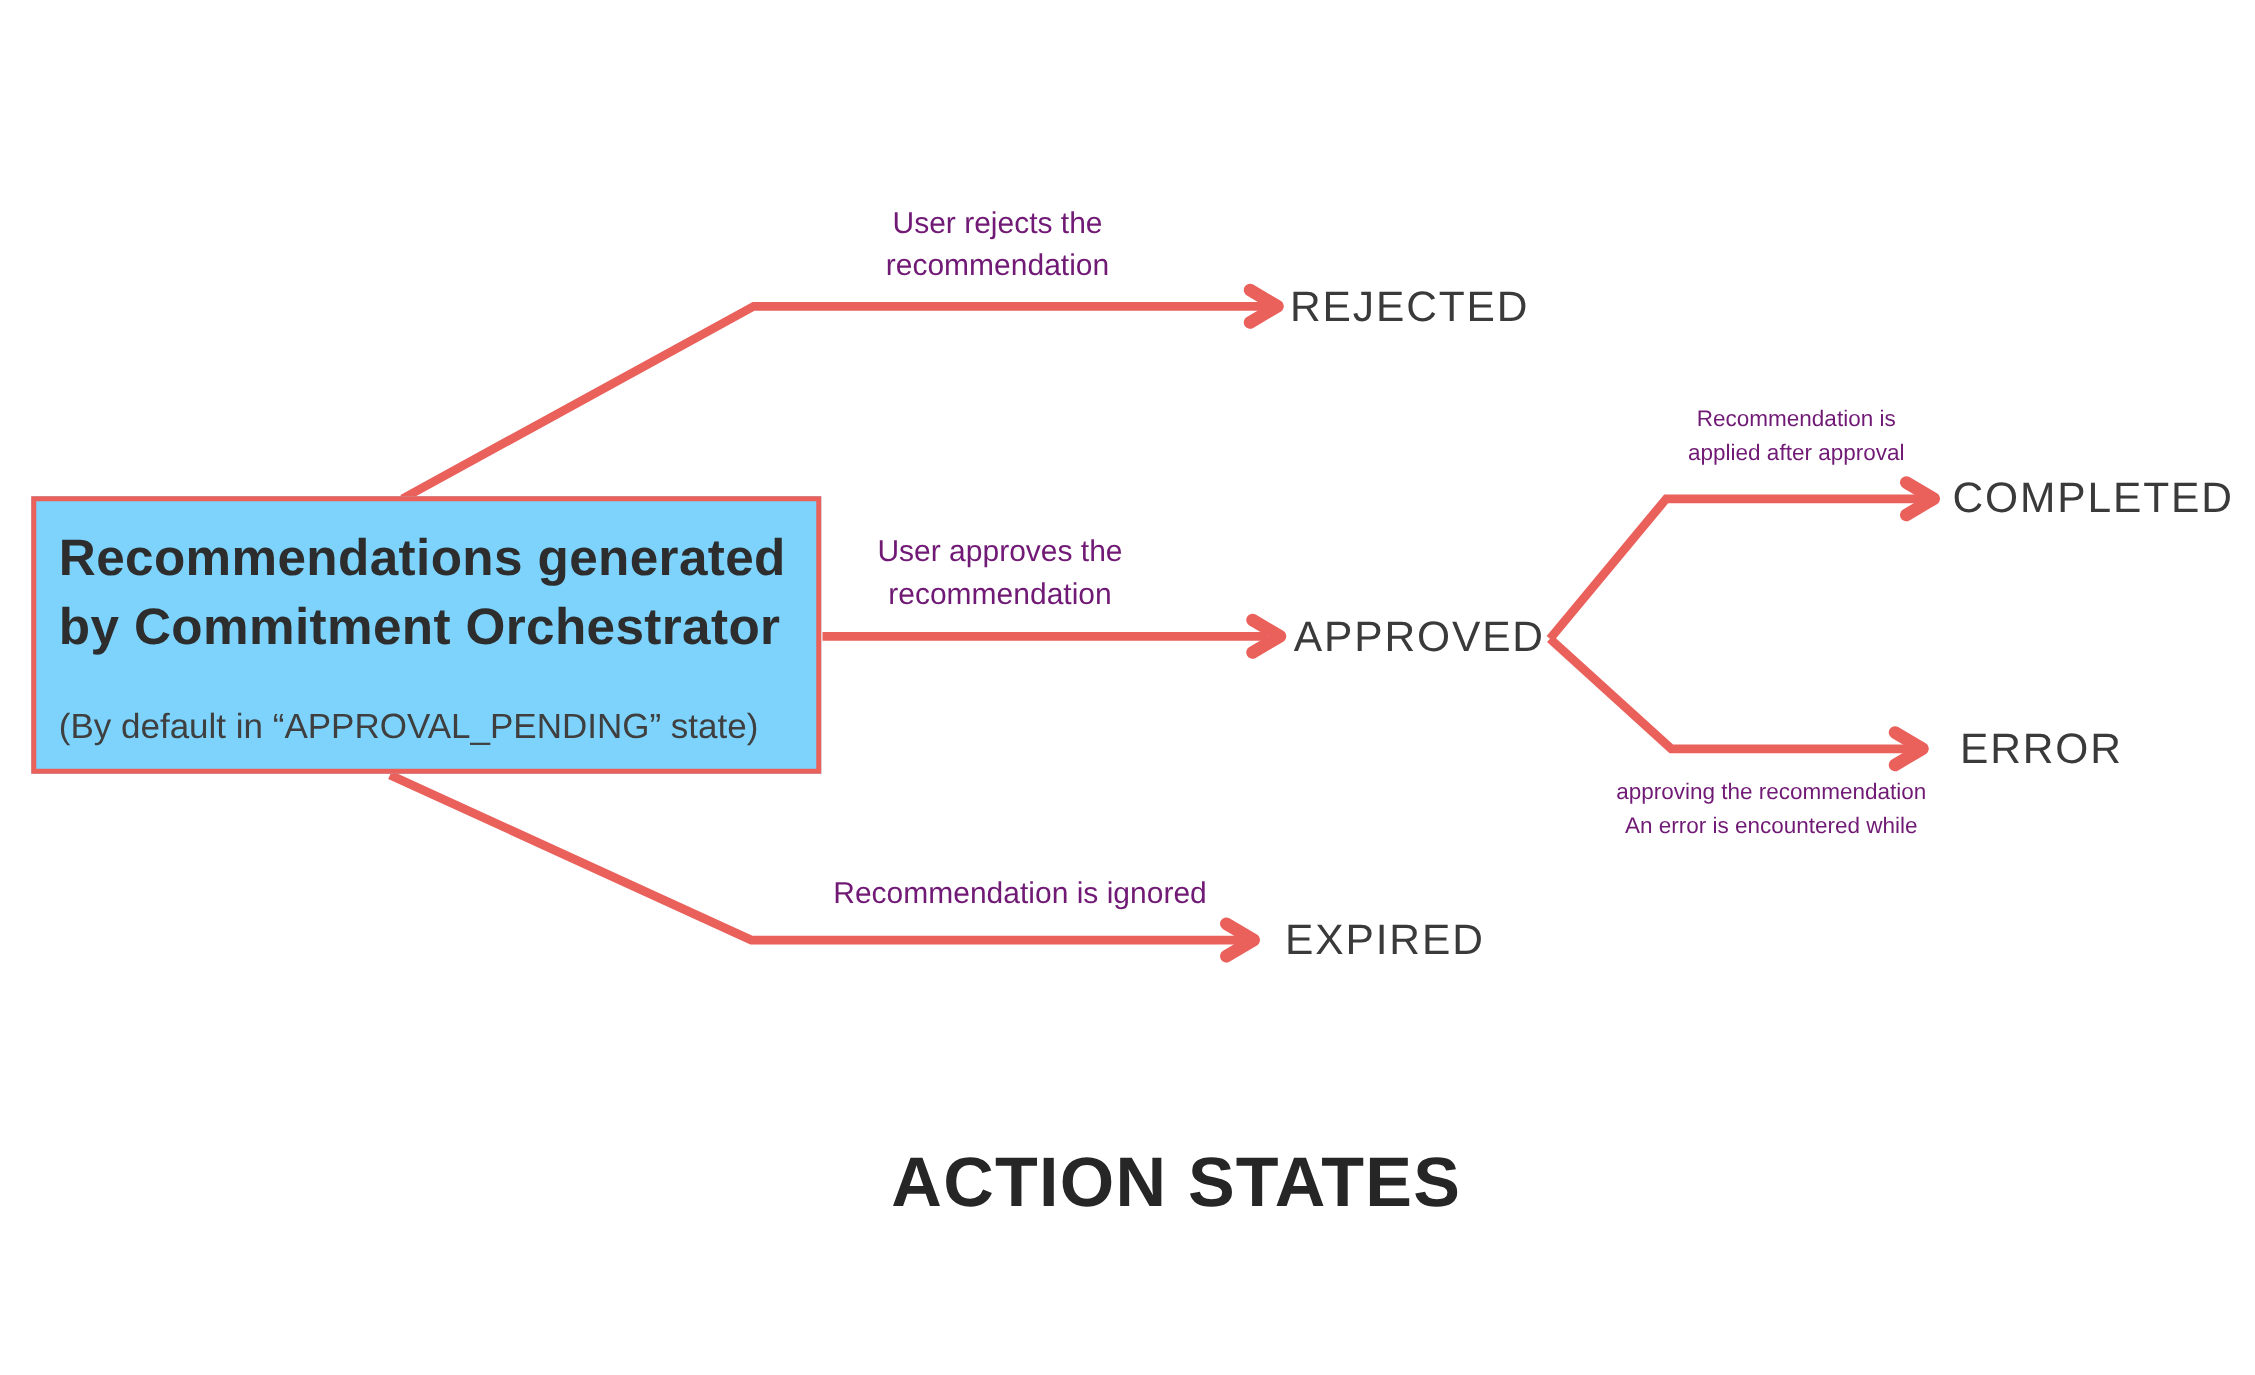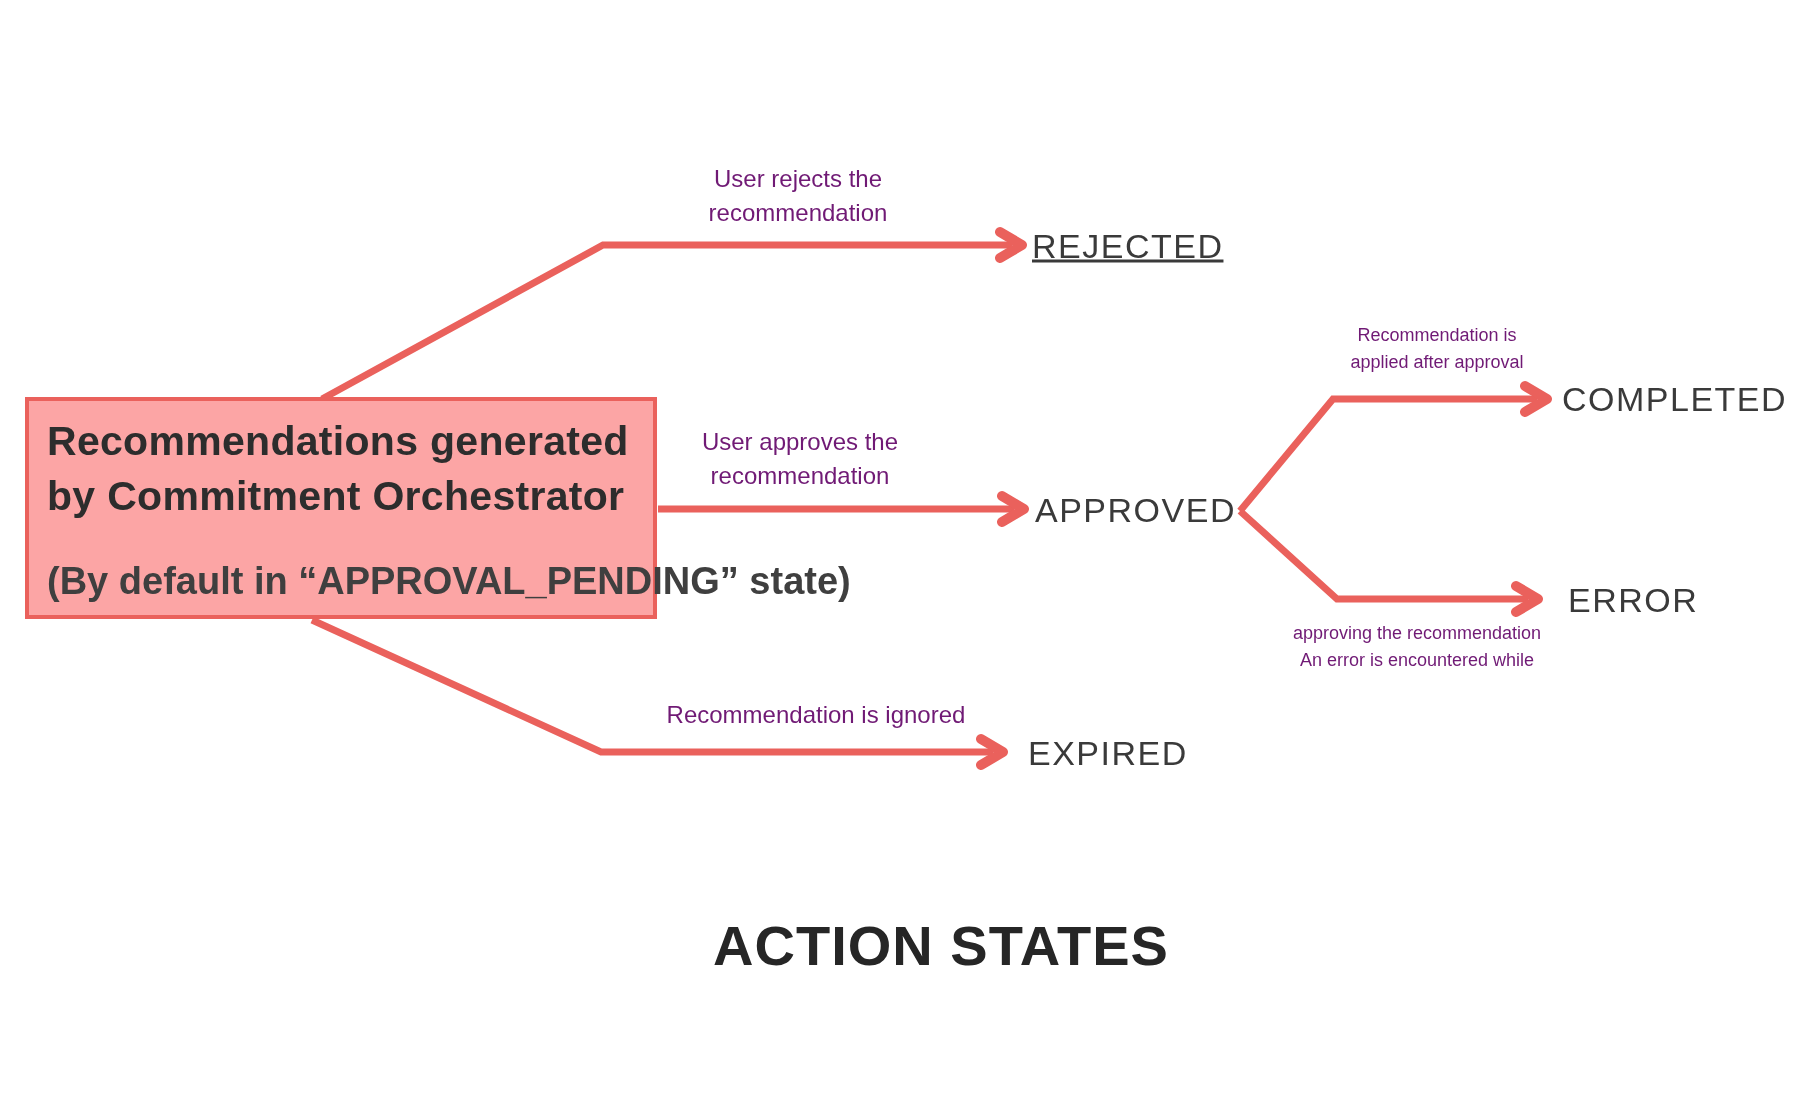--- a/index.html
+++ b/index.html
@@ -11,46 +11,46 @@
     overflow:hidden;
   }
   .canvas { position:relative; width:1804px; height:1100px; background:#ffffff; }
 
   svg.connectors { position:absolute; left:0; top:0; width:1804px; height:1100px; }
   .line { fill:none; stroke:var(--accent); stroke-width:7; stroke-linejoin:miter; }
   .head { fill:none; stroke:var(--accent); stroke-width:10; stroke-linecap:round; stroke-linejoin:round; }
 
   .source-box {
     position:absolute; left:25px; top:397px; width:632px; height:222px;
-    border:4px solid var(--accent); background:#fca5a5;
+    border:4px solid var(--accent); background:#7dd3fc;
     display:flex; flex-direction:column; justify-content:center;
     padding:0 18px;
   }
   .box-title { font-size:41px; font-weight:700; color:#2d2d2d; line-height:55px; letter-spacing:0.3px; }
   .box-title span { display:block; white-space:nowrap; }
-  .box-subtitle { font-size:38px; font-weight:700; color:#3f3f3f; margin-top:36px; white-space:nowrap; }
+  .box-subtitle { font-size:28px; font-weight:400; color:#3f3f3f; margin-top:36px; white-space:nowrap; }
 
   .state {
     position:absolute; transform:translateY(-50%);
     font-size:34px; font-weight:300; color:#3a3a3a;
     letter-spacing:1.5px; white-space:nowrap;
   }
 
   .note { position:absolute; text-align:center; color:#701a75; }
   .note span { display:block; }
   .note.big   { font-size:24px; line-height:34px; }
   .note.small { font-size:18px; line-height:27px; }
 
   .note-rejected  { left:653px;  top:162px; width:290px; }
   .note-approved  { left:655px;  top:425px; width:290px; }
   .note-expired   { left:655px;  top:698px; width:322px; }
   .note-completed { left:1287px; top:322px; width:300px; }
   .note-error     { left:1267px; top:620px; width:300px; }
 
-  .state-rejected  { left:1032px; top:246px;text-decoration:underline; }
+  .state-rejected  { left:1032px; top:246px; }
   .state-approved  { left:1035px; top:510px; }
   .state-completed { left:1562px; top:399px; }
   .state-error     { left:1568px; top:600px; }
   .state-expired   { left:1028px; top:753px; }
 
   .diagram-title {
     position:absolute; left:941px; top:913px; transform:translateX(-50%);
     font-size:56px; font-weight:800; color:#262626;
     letter-spacing:1px; white-space:nowrap;
   }

